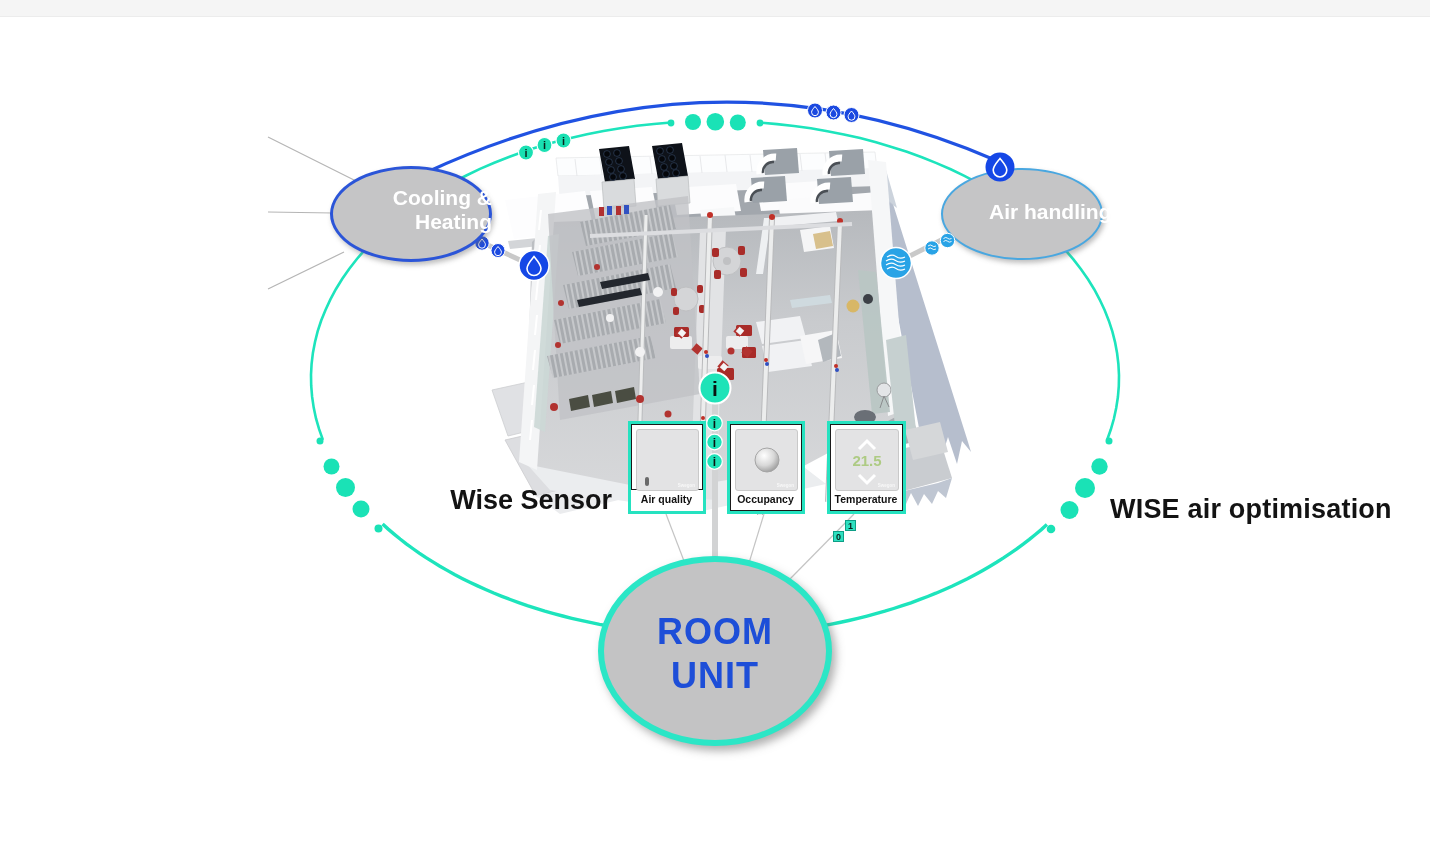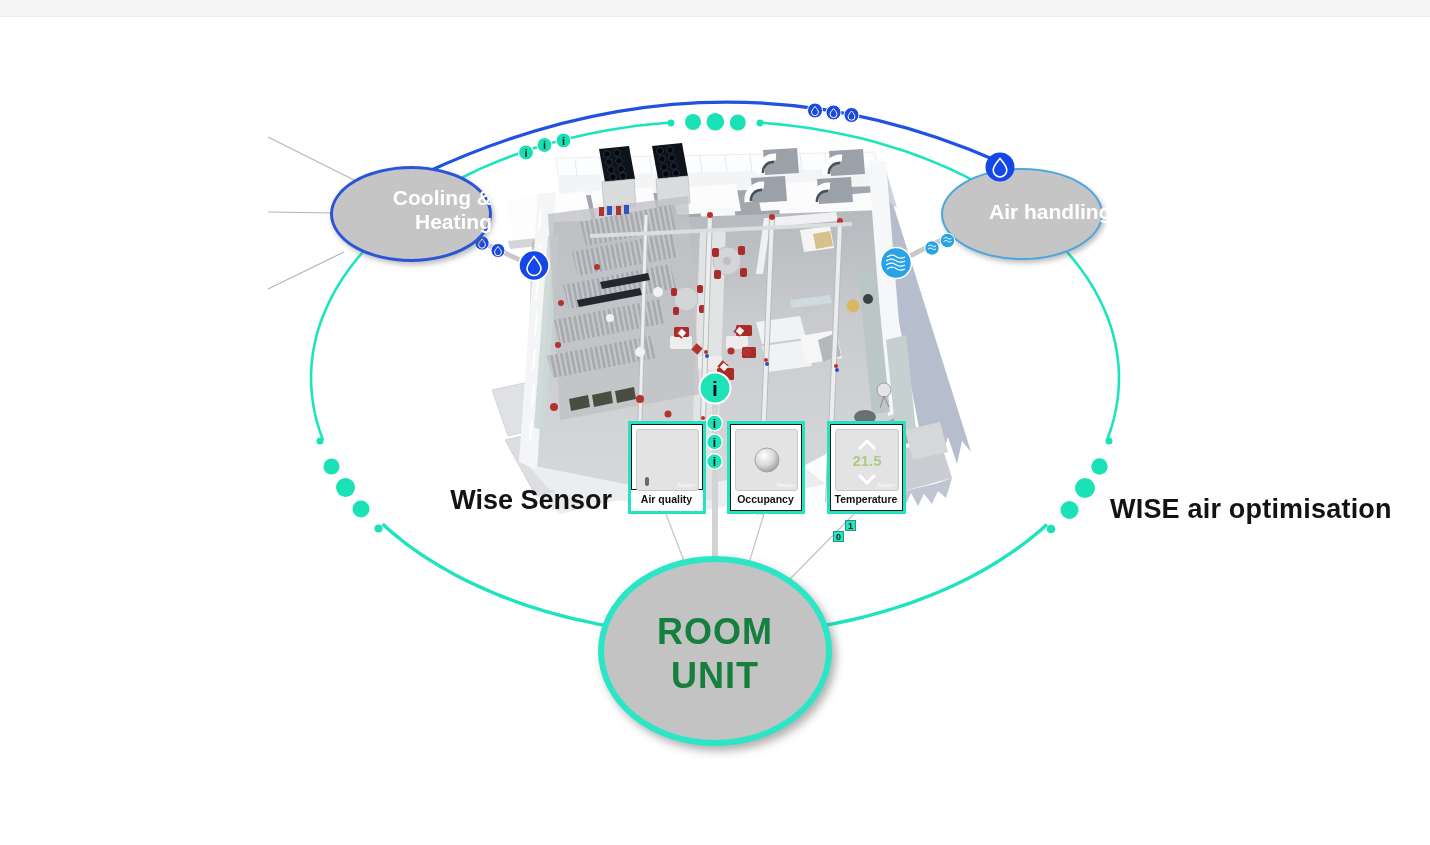--- a/index.html
+++ b/index.html
@@ -450,21 +450,21 @@
     <path d="M928,249 q2.5,-2 4,-0.3 t4,0.3"></path>
     <path d="M943.5,238.5 q2.5,-2 4,-0.3 t4,0.3"></path>
     <path d="M943.5,241.5 q2.5,-2 4,-0.3 t4,0.3"></path>
   </g>
 
   <circle cx="1000" cy="167" r="14.5" fill="#1547e6"></circle>
   <path d="M1000,158.5 c4.4,5.4 6.8,7.9 6.8,11.6 a6.8,6.8 0 1 1 -13.6,0 c0,-3.7 2.4,-6.2 6.8,-11.6 z" fill="none" stroke="#ffffff" stroke-width="1.6"></path>
 </svg>
 
 <div class="abs" style="left:598px;top:556px;width:234px;height:190px;background:#c3c3c4;border:6px solid #2be6c6;border-radius:50%;box-sizing:border-box;box-shadow:4px 5px 8px rgba(100,100,100,0.5);"></div>
-<div class="abs" style="left:598px;top:610px;width:234px;text-align:center;font-size:36px;font-weight:bold;color:#15803d;line-height:44px;letter-spacing:1px;">ROOM<br>UNIT</div>
+<div class="abs" style="left:598px;top:610px;width:234px;text-align:center;font-size:36px;font-weight:bold;color:#1d4ed8;line-height:44px;letter-spacing:1px;">ROOM<br>UNIT</div>
 
 <div class="abs" style="left:628px;top:421px;width:78px;height:93px;background:#fff;border:3px solid #25e2c0;box-sizing:border-box;">
   <div class="abs" style="left:0px;top:0px;width:72px;height:66px;border:1.5px solid #1a1a1a;box-sizing:border-box;">
     <div class="abs" style="left:4px;top:4px;width:61px;height:60px;background:#e3e3e4;border:1px solid #c9c9c9;border-radius:3px;">
       <div class="abs" style="left:8px;bottom:4px;width:4px;height:9px;background:#6a6a6a;border-radius:2px;"></div>
       <div class="abs" style="right:3px;bottom:2px;font-size:4.5px;color:rgba(255,255,255,0.75);font-weight:bold;">Swegon</div>
     </div>
     <div class="abs" style="left:0;top:68px;width:69px;text-align:center;font-size:10.5px;font-weight:bold;color:#111;">Air quality</div>
   </div>
 </div>

